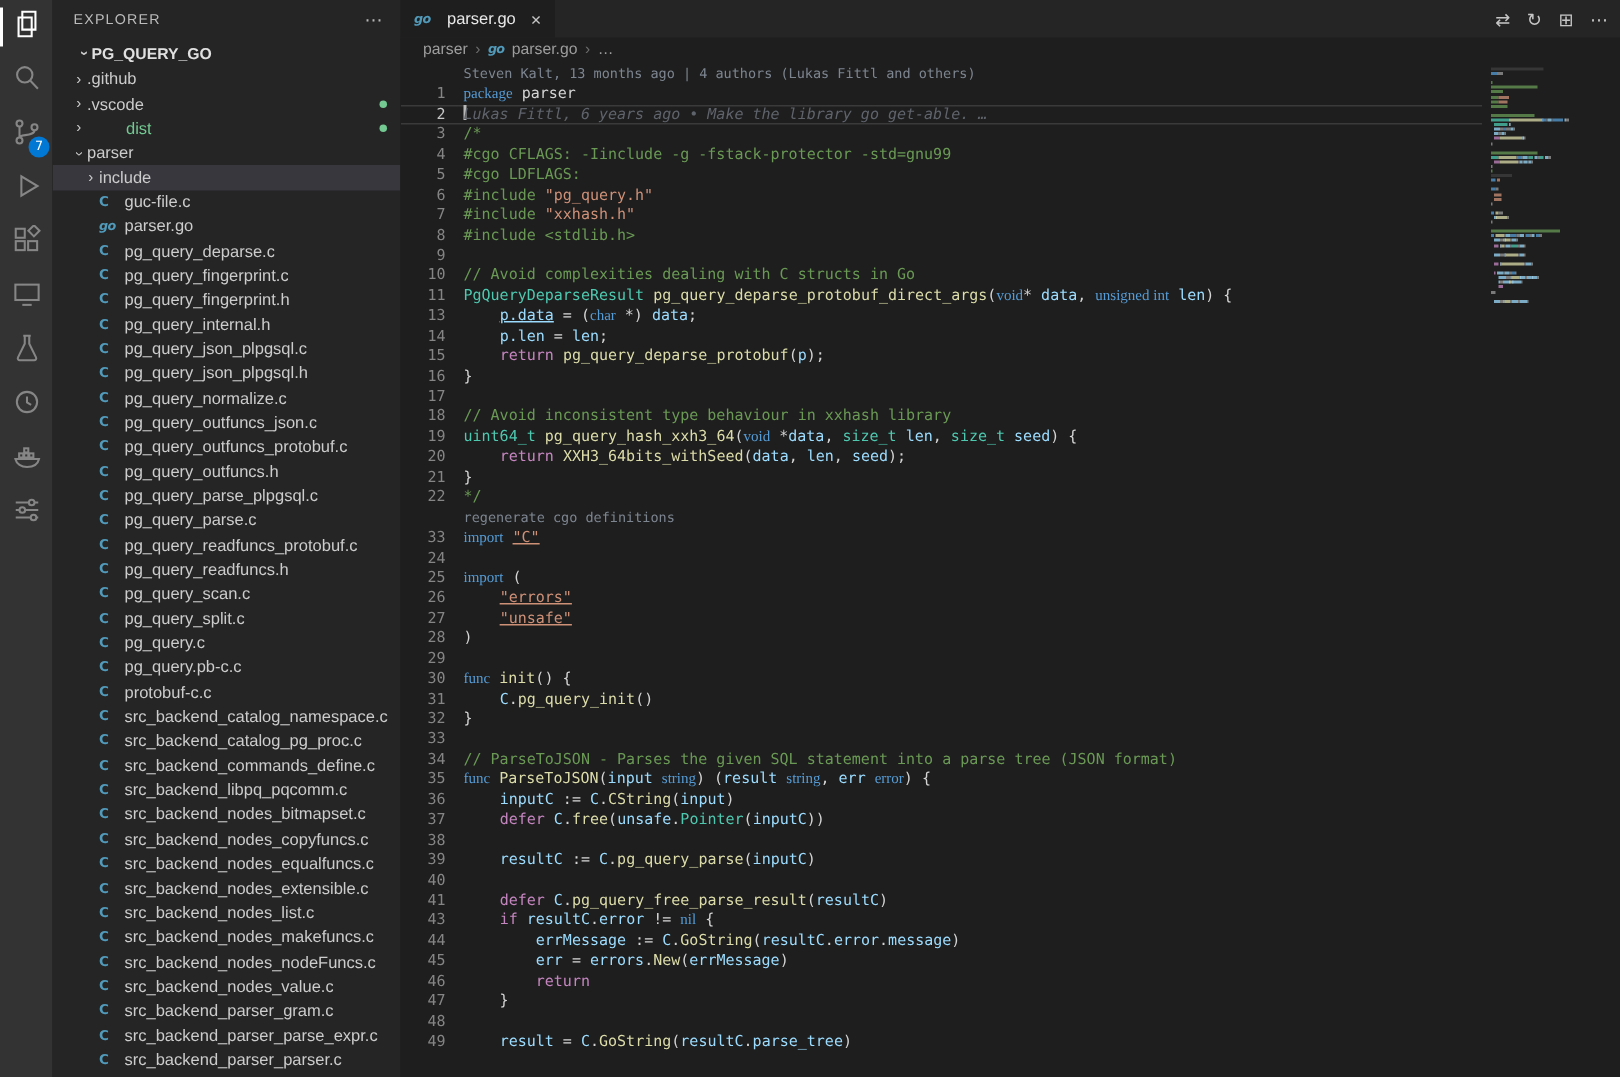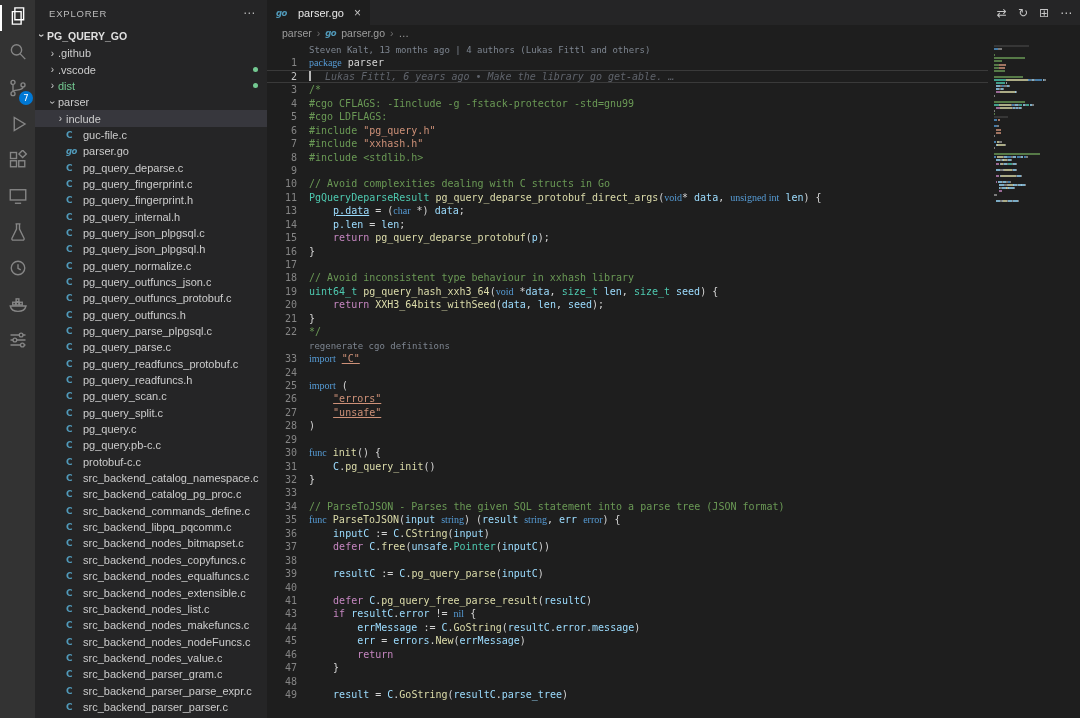--- a/index.html
+++ b/index.html
@@ -13,31 +13,31 @@
   .ab-item svg { stroke:#868686; fill:none; stroke-width:1.1; }
   .ab-item.active svg { stroke:#ffffff; }
   .ab-item.active::before { content:''; position:absolute; left:0; top:5px; bottom:5px; width:2px; background:#ffffff; }
   .ab-badge { position:absolute; right:2px; bottom:3px; min-width:14px; height:14px; border-radius:8px; background:#0078d4; color:#fff; font-size:8.5px; line-height:14px; text-align:center; font-family:"DejaVu Sans",sans-serif; }
 
   
   .sidebar { width:232px; background:#252526; flex:none; display:flex; flex-direction:column; overflow:hidden; }
   .sidebar-header { height:26px; flex:none; display:flex; align-items:center; justify-content:space-between; padding:0 12px 0 14px; }
   .sidebar-title { font-size:9.5px; letter-spacing:.8px; color:#bbbbbb; }
   .sidebar-more { color:#b6b6b6; font-size:12px; cursor:pointer; }
-  .section-row { height:19px; flex:none; display:flex; align-items:center; font-weight:bold; font-size:10.5px; color:#e0e0e0; padding-left:1px; cursor:pointer; }
+  .section-row { height:19px; flex:none; display:flex; align-items:center; font-weight:bold; font-size:10.5px; color:#e0e0e0; padding-left:15px; cursor:pointer; }
   .tree { flex:1; overflow:hidden; }
   .tree-row { display:flex; align-items:center; height:16.35px; padding-left:12px; cursor:pointer; }
   .tree-row.lvl2 { padding-left:20px; }
   .tree-row.selected { background:#37373d; }
   .twisty { width:11px; flex:none; color:#cccccc; font-size:10px; display:inline-block; text-align:center; }
   .twisty.open { transform:rotate(90deg); }
   .ficon { width:14px; flex:none; font-weight:bold; font-size:9px; color:#519aba; text-align:left; margin-right:3px; font-family:"DejaVu Sans",sans-serif; }
   .ficon.go-icon { font-style:italic; font-size:8.5px; letter-spacing:-.5px; }
   .tree-label { font-size:11px; color:#cccccc; white-space:nowrap; overflow:hidden; }
-  .tree-label.git-green { color:#73c991; }
+  .tree-label.git-green { color:#73c991;margin-left:26px; }
   .git-dot { margin-left:auto; margin-right:9px; width:5px; height:5px; border-radius:50%; background:#73c991; flex:none; }
 
   
   .main { flex:1; min-width:0; display:flex; flex-direction:column; }
   .tabbar { height:25px; flex:none; background:#252526; display:flex; align-items:stretch; position:relative; }
   .tab { display:flex; align-items:center; gap:5px; padding:0 9px; background:#1e1e1e; color:#e8e8e8; font-size:11px; cursor:pointer; }
   .tab-close { color:#c5c5c5; font-size:12px; margin-left:5px; cursor:pointer; }
   .editor-actions { position:absolute; right:8px; top:0; height:25px; display:flex; align-items:center; gap:11px; color:#c5c5c5; font-size:12px; }
   .editor-actions span { cursor:pointer; }
   .breadcrumbs { height:16px; flex:none; display:flex; align-items:center; gap:5px; padding-left:15px; font-size:10.5px; color:#9d9d9d; background:#1e1e1e; }
@@ -46,21 +46,21 @@
   .breadcrumbs .ficon { width:auto; margin-right:0; }
 
   .editor-body { flex:1; min-height:0; display:flex; background:#1e1e1e; }
   .code-scroll { flex:1; min-width:0; overflow:hidden; padding-top:2px; font-family:"DejaVu Sans Mono",monospace; font-size:10px; }
   .code-row { display:flex; height:13.45px; line-height:13.45px; white-space:pre; }
   .code-row.current { box-shadow: inset 0 1px 0 #3a3a3a, inset 0 -1px 0 #3a3a3a; }
   .gutter { width:30px; flex:none; text-align:right; color:#858585; }
   .gutter.active { color:#c6c6c6; }
   .code-content { padding-left:12px; flex:1; min-width:0; }
   .lens { color:#7d8590; font-size:9px; }
-  .inline-blame { color:#5f636b; font-style:italic; margin-left:16px; }
+  .inline-blame { color:#5f636b; font-style:italic; margin-left:0; }
   .cursor { display:inline-block; width:1.5px; height:10.5px; background:#b8b8b8; margin-right:-1.5px; vertical-align:-1.5px; }
 
   .tok-kw   { color:#569cd6;font-family:Liberation Serif, serif; }
   .tok-ctrl { color:#c586c0; }
   .tok-str  { color:#ce9178; }
   .tok-stru { color:#ce9178; text-decoration:underline; }
   .tok-com  { color:#6a9955; }
   .tok-fn   { color:#dcdcaa; }
   .tok-type { color:#4ec9b0; }
   .tok-var  { color:#9cdcfe; }

